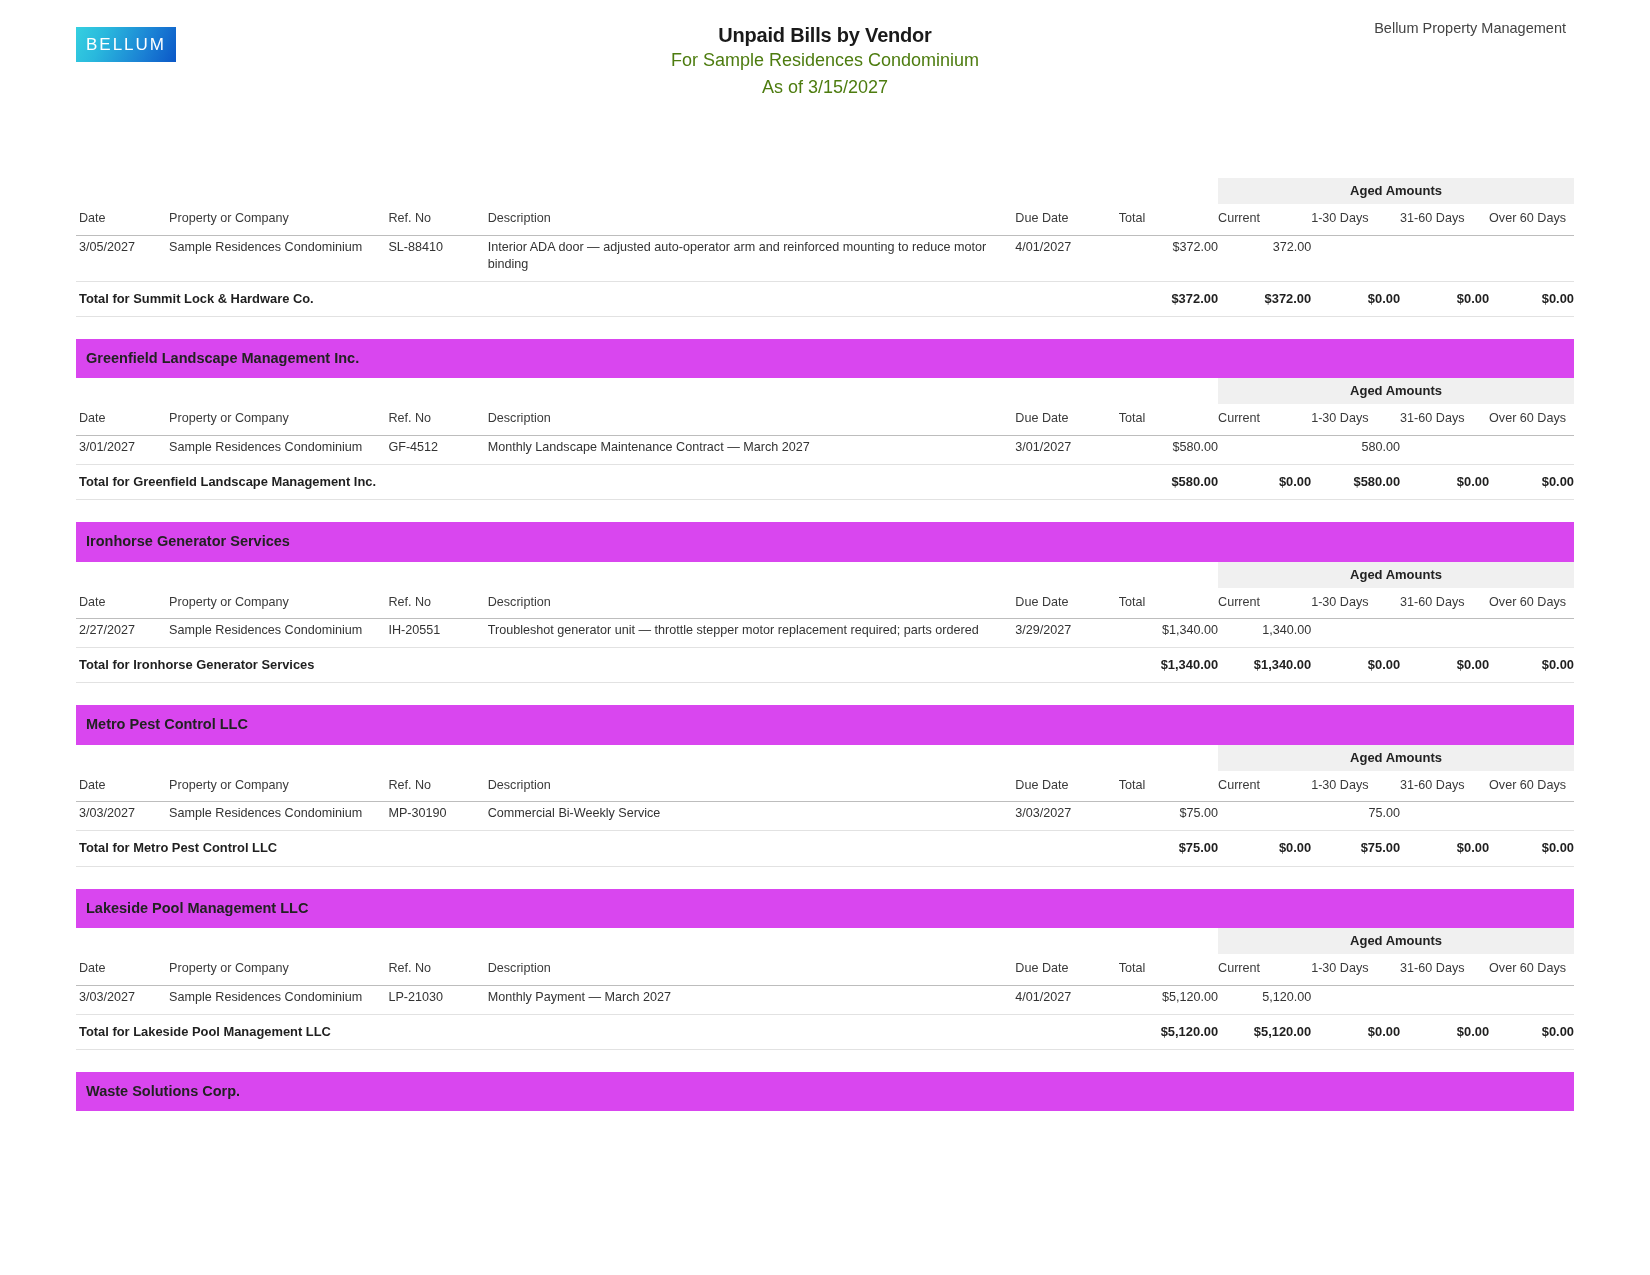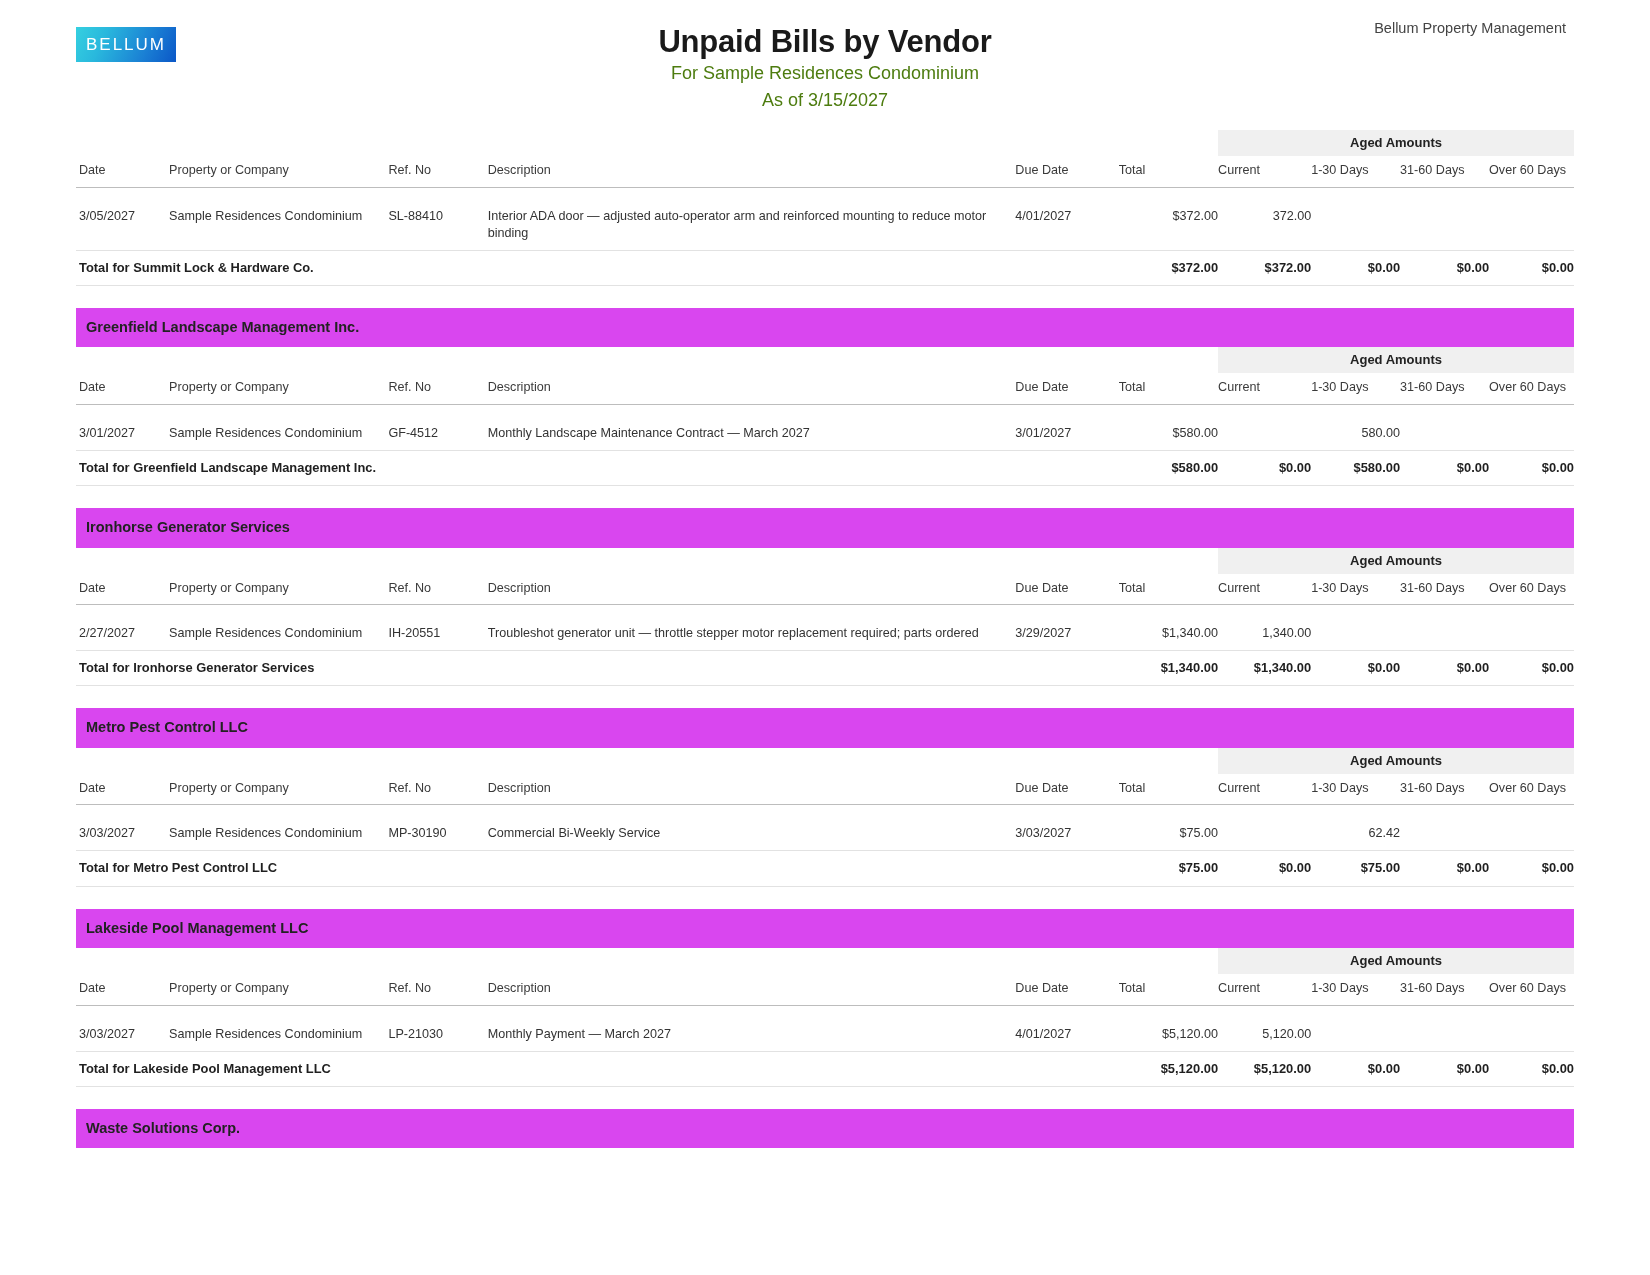--- a/index.html
+++ b/index.html
@@ -45,21 +45,21 @@
     font-size: 17px;
     letter-spacing: 2.0px;
     font-weight: 400;
     font-family: "Liberation Sans", sans-serif;
   }
   .title-block {
     text-align: center;
     padding-top: 2px;
   }
   .report-title {
-    font-size: 31px;
+    font-size: 20px;
     font-weight: bold;
     color: #1a1a1a;
     letter-spacing: -0.2px;
     line-height: 1.15;
     margin: 0;
   }
   .report-sub {
     font-size: 18px;
     color: #4d7c0f;
     line-height: 1.5;
@@ -74,20 +74,21 @@
     white-space: nowrap;
   }
 
   
   .report-table {
     width: 100%;
     border-collapse: collapse;
     table-layout: fixed;
     font-size: 12.6px;
     color: #333333;
+    margin-top: 48px;
   }
   .report-table td, .report-table th {
     padding: 0;
     vertical-align: top;
     font-weight: normal;
   }
 
   
   col.c-date      { width: 90px; }
   col.c-prop      { width: 212px; }
@@ -133,21 +134,21 @@
     vertical-align: bottom;
     line-height: 1.25;
   }
   .col-head td.num { text-align: left; }
   .col-head td.pad-l { padding-left: 3px; }
 
   
   .data-row td {
     border-top: 1.6px solid #bdbdbd;
     border-bottom: 1px solid #e2e2e2;
-    padding: 20px 0 8px 0;
+    padding: 3px 0 8px 0;
     font-size: 12.6px;
     color: #333333;
     line-height: 1.35;
   }
   .data-row td.num { text-align: right; }
   .data-row td.pad-l { padding-left: 3px; }
   .data-row td.desc { padding-right: 14px; }
 
   
   .total-row td {
@@ -341,21 +342,21 @@
           <td class="num">Over 60 Days</td>
         </tr>
         <tr class="data-row">
           <td class="pad-l">3/03/2027</td>
           <td>Sample Residences Condominium</td>
           <td>MP-30190</td>
           <td class="desc">Commercial Bi-Weekly Service</td>
           <td>3/03/2027</td>
           <td class="num">$75.00</td>
           <td class="num"></td>
-          <td class="num">62.42</td>
+          <td class="num">75.00</td>
           <td class="num"></td>
           <td class="num"></td>
         </tr>
         <tr class="total-row">
           <td class="label" colspan="5">Total for Metro Pest Control LLC</td>
           <td class="num">$75.00</td>
           <td class="num">$0.00</td>
           <td class="num">$75.00</td>
           <td class="num">$0.00</td>
           <td class="num">$0.00</td>

